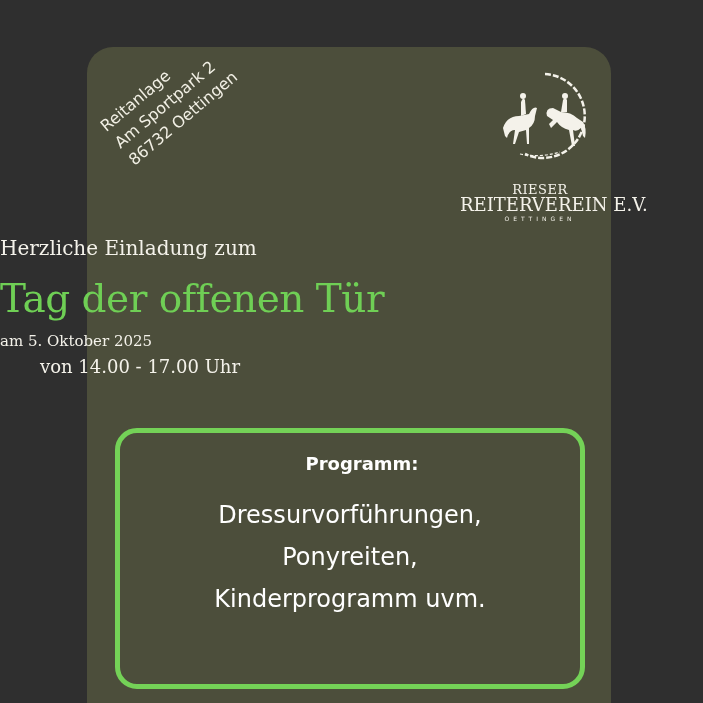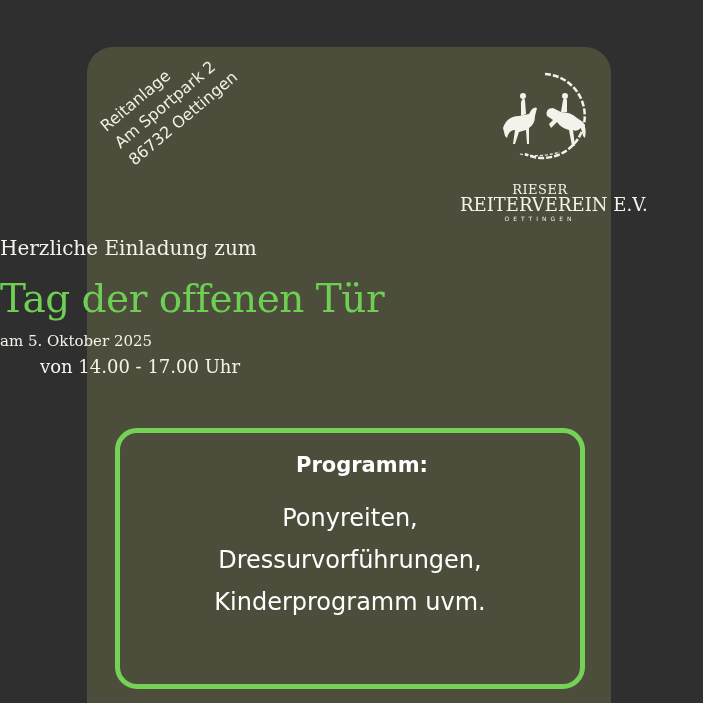--- a/index.html
+++ b/index.html
@@ -11,21 +11,21 @@
   .logo svg { display:block; margin:0 auto; }
   .logo .l1 { font-family:"DejaVu Serif", serif; font-size:13px; letter-spacing:0.5px; margin-top:16px; line-height:15px; }
   .logo .l2 { font-family:"DejaVu Serif", serif; font-size:18px; line-height:15px; white-space:nowrap; }
   .logo .l3 { font-family:"DejaVu Sans", sans-serif; font-size:6px; letter-spacing:4px; margin-top:3px; }
   .invite { position:absolute; left:0; width:703px; color:#f4f2ea; font-family:"DejaVu Serif", serif; }
   .invite.t1 { top:236px; font-size:20px; }
   .invite.t2 { top:276px; font-size:39px; color:#6fcf55; letter-spacing:-0.5px; }
   .invite.t3 { top:332px; font-size:15px; }
   .invite.t4 { top:356px; font-size:18px;padding-left:40px; }
   .prog { position:absolute; left:115px; top:428px; width:460px; height:251px; border:5px solid #74d257; border-radius:22px; }
-  .prog .title { margin-top:20px; text-align:center; color:#fff; font-family:"DejaVu Sans", sans-serif; font-weight:bold; font-size:21px;margin-left:24px; }
+  .prog .title { margin-top:20px; text-align:center; color:#fff; font-family:"DejaVu Sans", sans-serif; font-weight:bold; font-size:18px;margin-left:24px; }
   .prog .items { margin-top:20px; text-align:center; color:#fff; font-family:"DejaVu Sans", sans-serif; font-size:24px; line-height:42px; }
 </style>
 </head>
 <body>
 
 <div class="card"></div>
 
 <div class="address">
   <div>Reitanlage</div>
   <div>Am Sportpark 2</div>
@@ -51,17 +51,17 @@
 </div>
 
 <div class="invite t1">Herzliche Einladung zum</div>
 <div class="invite t2">Tag der offenen Tür</div>
 <div class="invite t3">am 5. Oktober 2025</div>
 <div class="invite t4">von 14.00 - 17.00 Uhr</div>
 
 <div class="prog">
   <div class="title">Programm:</div>
   <div class="items">
+    <div>Dressurvorführungen,</div>
     <div>Ponyreiten,</div>
-    <div>Dressurvorführungen,</div>
     <div>Kinderprogramm uvm.</div>
   </div>
 </div>
 
 </body></html>

